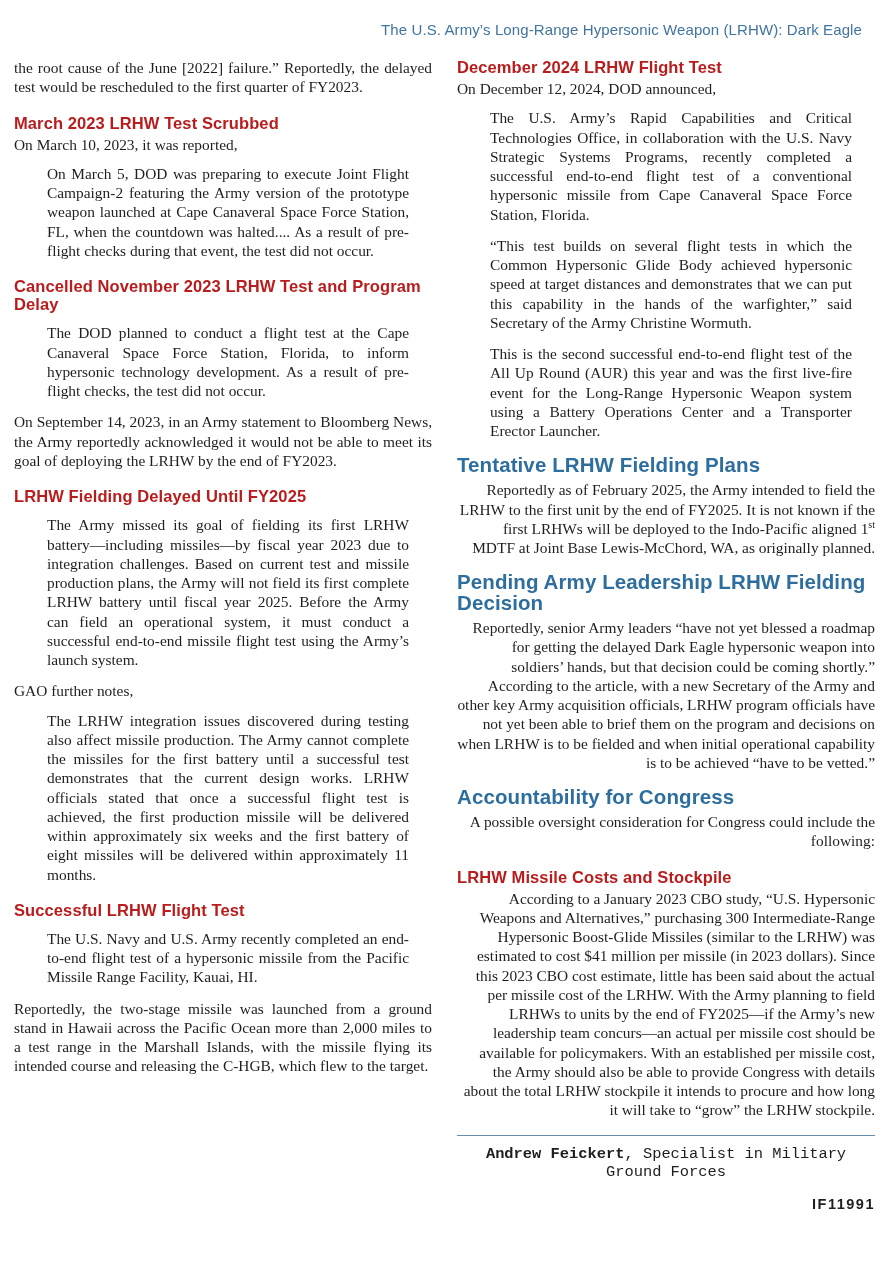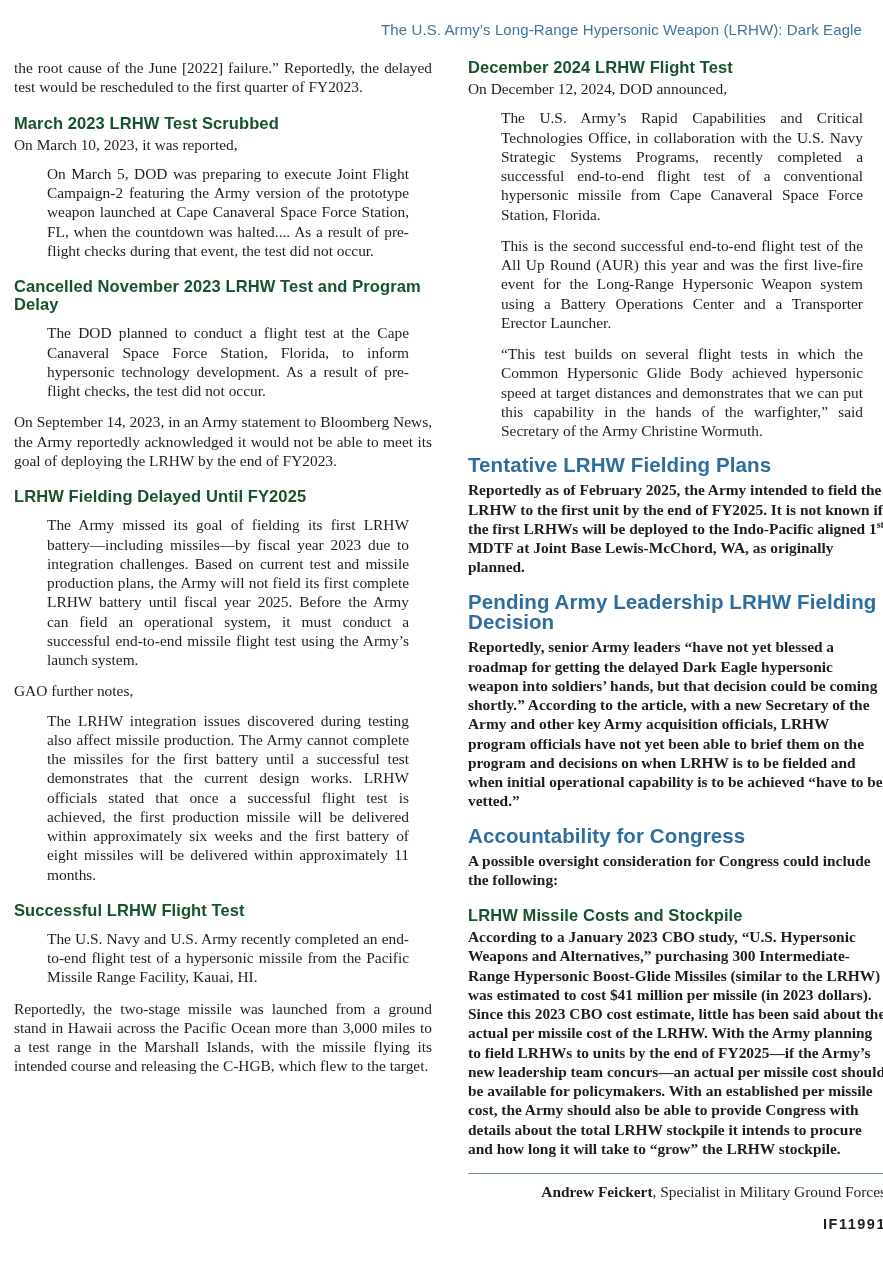--- a/index.html
+++ b/index.html
@@ -18,42 +18,42 @@
     font-family:"Liberation Sans", sans-serif;
     font-size:15px;
     color:#41749f;
     letter-spacing:0.1px;
   }
   .columns {
     position:absolute;
     top:58px; left:14px;
     width:856px;
     display:flex;
-    gap:36px;
+    gap:25px;
   }
   .col { width:418px; flex:0 0 418px; }
 
   p.body {
     font-size:15.4px;
     line-height:1.25;
     margin:0 0 10px 0;
     text-align:justify;
   }
-  p.ragged { text-align:left;font-weight:bold; }
+  p.ragged { text-align:right; }
   p.quote {
     font-size:15.4px;
     line-height:1.25;
     text-align:justify;
     margin:10px 23px 12px 33px;
   }
   h3.subhead {
     font-family:"Liberation Sans", sans-serif;
     font-size:16.5px;
     font-weight:bold;
-    color:#14532d;
+    color:#b91c1c;
     line-height:1.1;
     margin:17px 0 3px 0;
     letter-spacing:0.1px;
   }
   h2.sectionhead {
     font-family:"Liberation Sans", sans-serif;
     font-size:20.5px;
     font-weight:bold;
     color:#2d6e9f;
     line-height:1.02;
@@ -61,21 +61,21 @@
     letter-spacing:0.1px;
   }
   .first { margin-top:0 !important; }
   sup.ord { font-size:10px; line-height:0; vertical-align:super; }
 
   .footer-rule {
     border:none;
     border-top:1.5px solid #678daa;
     margin:15px 0 9px 0;
   }
-  .author-line { font-size:15.4px; text-align:right; margin:0; }
+  .author-line { font-size:15.4px; text-align:center; margin:0;font-family:Liberation Mono, monospace; }
   .author-name { font-weight:bold; }
   .doc-id {
     margin-top:15px;
     text-align:right;
     font-family:"Liberation Sans", sans-serif;
     font-weight:bold;
     font-size:14.5px;
     letter-spacing:1.5px;
   }
   .partial-footer {
@@ -103,29 +103,29 @@
       <p class="quote">On March 5, DOD was preparing to execute Joint Flight Campaign-2 featuring the Army version of the prototype weapon launched at Cape Canaveral Space Force Station, FL, when the countdown was halted.... As a result of pre-flight checks during that event, the test did not occur.</p>
       <h3 class="subhead">Cancelled November 2023 LRHW Test and Program Delay</h3>
       <p class="quote">The DOD planned to conduct a flight test at the Cape Canaveral Space Force Station, Florida, to inform hypersonic technology development. As a result of pre-flight checks, the test did not occur.</p>
       <p class="body">On September 14, 2023, in an Army statement to Bloomberg News, the Army reportedly acknowledged it would not be able to meet its goal of deploying the LRHW by the end of FY2023.</p>
       <h3 class="subhead">LRHW Fielding Delayed Until FY2025</h3>
       <p class="quote">The Army missed its goal of fielding its first LRHW battery—including missiles—by fiscal year 2023 due to integration challenges. Based on current test and missile production plans, the Army will not field its first complete LRHW battery until fiscal year 2025. Before the Army can field an operational system, it must conduct a successful end-to-end missile flight test using the Army’s launch system.</p>
       <p class="body">GAO further notes,</p>
       <p class="quote">The LRHW integration issues discovered during testing also affect missile production. The Army cannot complete the missiles for the first battery until a successful test demonstrates that the current design works. LRHW officials stated that once a successful flight test is achieved, the first production missile will be delivered within approximately six weeks and the first battery of eight missiles will be delivered within approximately 11 months.</p>
       <h3 class="subhead">Successful LRHW Flight Test</h3>
       <p class="quote">The U.S. Navy and U.S. Army recently completed an end-to-end flight test of a hypersonic missile from the Pacific Missile Range Facility, Kauai, HI.</p>
-      <p class="body">Reportedly, the two-stage missile was launched from a ground stand in Hawaii across the Pacific Ocean more than 3,000 miles to a test range in the Marshall Islands, with the missile flying its intended course and releasing the C-HGB, which flew to the target.</p>
+      <p class="body">Reportedly, the two-stage missile was launched from a ground stand in Hawaii across the Pacific Ocean more than 2,000 miles to a test range in the Marshall Islands, with the missile flying its intended course and releasing the C-HGB, which flew to the target.</p>
     </div>
 
     <div class="col">
       <h3 class="subhead first">December 2024 LRHW Flight Test</h3>
       <p class="body">On December 12, 2024, DOD announced,</p>
       <p class="quote">The U.S. Army’s Rapid Capabilities and Critical Technologies Office, in collaboration with the U.S. Navy Strategic Systems Programs, recently completed a successful end-to-end flight test of a conventional hypersonic missile from Cape Canaveral Space Force Station, Florida.</p>
+      <p class="quote">“This test builds on several flight tests in which the Common Hypersonic Glide Body achieved hypersonic speed at target distances and demonstrates that we can put this capability in the hands of the warfighter,” said Secretary of the Army Christine Wormuth.</p>
       <p class="quote">This is the second successful end-to-end flight test of the All Up Round (AUR) this year and was the first live-fire event for the Long-Range Hypersonic Weapon system using a Battery Operations Center and a Transporter Erector Launcher.</p>
-      <p class="quote">“This test builds on several flight tests in which the Common Hypersonic Glide Body achieved hypersonic speed at target distances and demonstrates that we can put this capability in the hands of the warfighter,” said Secretary of the Army Christine Wormuth.</p>
       <h2 class="sectionhead">Tentative LRHW Fielding Plans</h2>
       <p class="body ragged"><span>Reportedly as of February 2025, the Army intended to field the LRHW to the first unit by the end of FY2025. It is not known if the first LRHWs will be deployed to the Indo-Pacific aligned 1</span><sup class="ord">st</sup><span> MDTF at Joint Base Lewis-McChord, WA, as originally planned.</span></p>
       <h2 class="sectionhead">Pending Army Leadership LRHW Fielding Decision</h2>
       <p class="body ragged">Reportedly, senior Army leaders “have not yet blessed a roadmap for getting the delayed Dark Eagle hypersonic weapon into soldiers’ hands, but that decision could be coming shortly.” According to the article, with a new Secretary of the Army and other key Army acquisition officials, LRHW program officials have not yet been able to brief them on the program and decisions on when LRHW is to be fielded and when initial operational capability is to be achieved “have to be vetted.”</p>
       <h2 class="sectionhead">Accountability for Congress</h2>
       <p class="body ragged">A possible oversight consideration for Congress could include the following:</p>
       <h3 class="subhead">LRHW Missile Costs and Stockpile</h3>
       <p class="body ragged">According to a January 2023 CBO study, “U.S. Hypersonic Weapons and Alternatives,” purchasing 300 Intermediate-Range Hypersonic Boost-Glide Missiles (similar to the LRHW) was estimated to cost $41 million per missile (in 2023 dollars). Since this 2023 CBO cost estimate, little has been said about the actual per missile cost of the LRHW. With the Army planning to field LRHWs to units by the end of FY2025—if the Army’s new leadership team concurs—an actual per missile cost should be available for policymakers. With an established per missile cost, the Army should also be able to provide Congress with details about the total LRHW stockpile it intends to procure and how long it will take to “grow” the LRHW stockpile.</p>
 
       <hr class="footer-rule">

